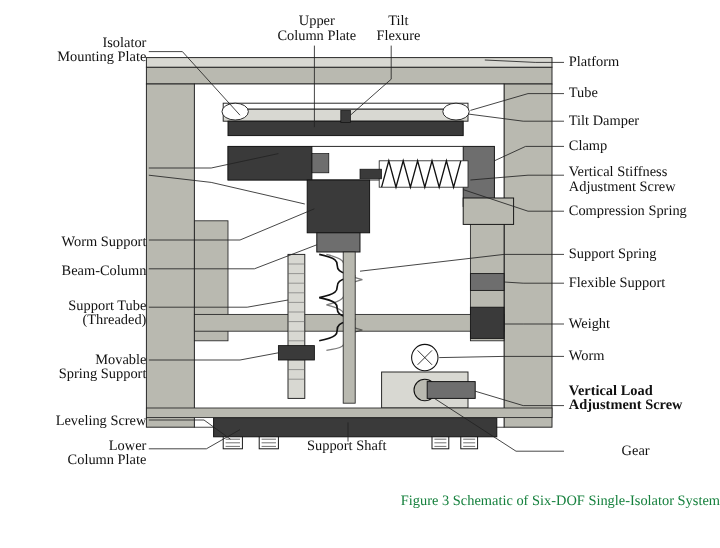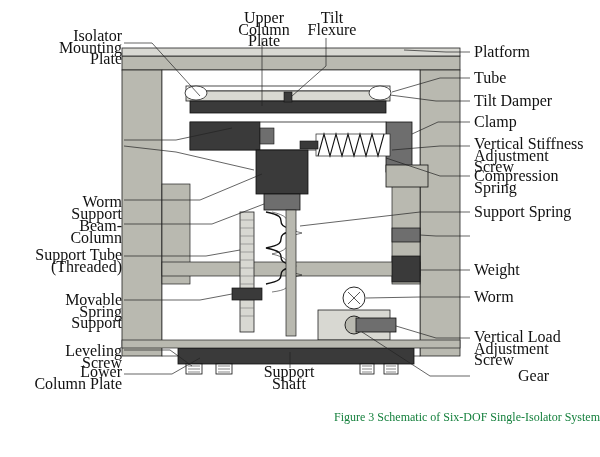--- a/index.html
+++ b/index.html
@@ -16,21 +16,21 @@
     overflow: hidden;
   }
   #figure-root {
     position: relative;
     width: 600px;
     height: 457px;
   }
   .lbl {
     position: absolute;
     font-family: "Liberation Serif", serif;
-    font-size: 16px;
+    font-size: 12px;
     line-height: 11.5px;
     color: #111111;
     white-space: pre-line;
   }
   .lbl.right-al { text-align: right; }
   .lbl.left-al  { text-align: left; }
   .lbl.ctr      { text-align: center; }
   .caption {
     position: absolute;
     left: 0;
@@ -193,22 +193,23 @@
 Flexure</div>
 
   <div class="lbl left-al" style="left:474px; top:72px; width:116px;">Tube</div>
   <div class="lbl left-al" style="left:474px; top:46px; width:116px;">Platform</div>
   <div class="lbl left-al" style="left:474px; top:116px; width:116px;">Clamp</div>
   <div class="lbl left-al" style="left:474px; top:95px; width:116px;">Tilt Damper</div>
   <div class="lbl left-al" style="left:474px; top:138px; width:116px;">Vertical Stiffness
 Adjustment Screw</div>
   <div class="lbl left-al" style="left:474px; top:170px; width:122px;">Compression Spring</div>
   <div class="lbl left-al" style="left:474px; top:206px; width:116px;">Support Spring</div>
+  <div class="lbl left-al" style="left:474px; top:230px; width:116px;">Flexible Support</div>
   <div class="lbl left-al" style="left:474px; top:291px; width:116px;">Worm</div>
   <div class="lbl left-al" style="left:474px; top:264px; width:116px;">Weight</div>
-  <div class="lbl left-al" style="left:474px; top:331px; width:116px;">Vertical Load
+  <div class="lbl left-al" style="left:474px; top:320px; width:116px;font-weight:bold;">Vertical Load
 Adjustment Screw</div>
   <div class="lbl left-al" style="left:474px; top:370px; width:116px;padding-left:44px;">Gear</div>
 
   <div class="lbl ctr" style="left:246px; top:366px; width:86px;">Support Shaft</div>
 
   <div class="caption">Figure 3  Schematic of Six-DOF Single-Isolator System</div>
 </div>
 
 </body></html>

